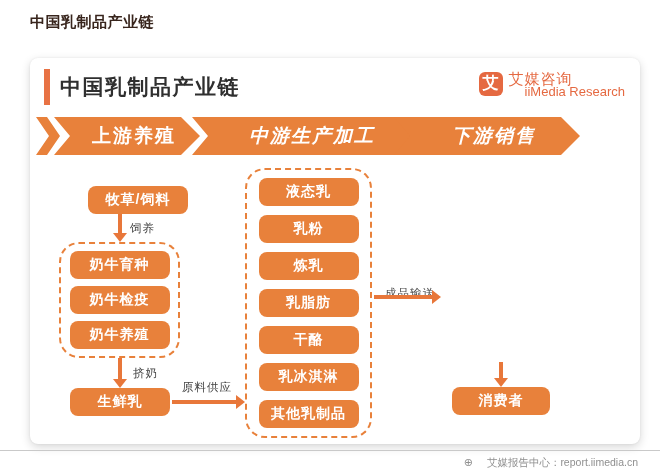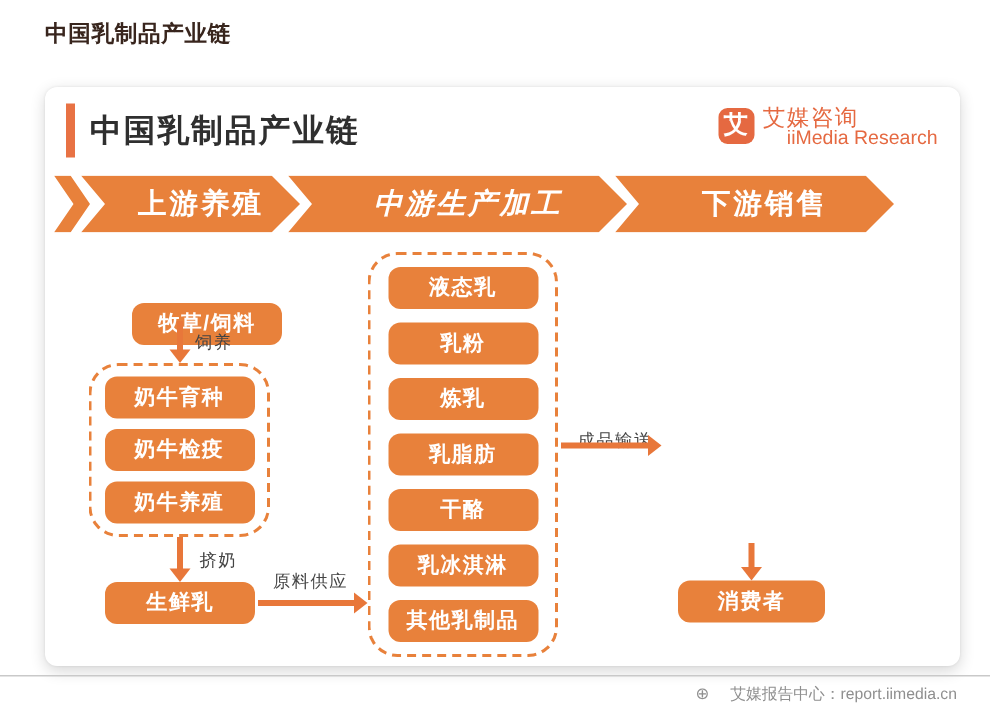--- a/index.html
+++ b/index.html
@@ -28,21 +28,21 @@
 
   .chev { position:absolute; left:6px; top:59px; width:24px; height:38px;
     background:var(--orange);
     clip-path:polygon(0 0, 11px 0, 100% 50%, 11px 100%, 0 100%, 13px 50%); }
   .banner { position:absolute; top:59px; height:38px; background:var(--orange);
     color:#fff; font-weight:bold; font-size:19px; letter-spacing:2px;
     display:flex; align-items:center; justify-content:center; padding-left:14px;
     clip-path:polygon(0 0, calc(100% - 19px) 0, 100% 50%, calc(100% - 19px) 100%, 0 100%, 16px 50%); }
   .banner.b1 { left:24px;  width:146px; }
   .banner.b2 { left:162px; width:226px;font-style:italic; }
-  .banner.b3 { left:380px; width:186px; }
+  .banner.b3 { left:364px; width:186px;font-style:italic; }
 
   .pill { background:var(--orange); border-radius:8px; color:#fff; font-weight:bold;
     font-size:14px; letter-spacing:1px; height:28px; width:100px;
     display:flex; align-items:center; justify-content:center; }
   .abs { position:absolute; }
 
   .dgroup { position:absolute; border:2px dashed var(--orange); border-radius:20px;
     display:flex; flex-direction:column; align-items:center;
     justify-content:space-between; padding:8px 0; }
   .dgroup.gL { left:29px;  top:184px; width:121px; height:116px; padding:7px 0; }
@@ -85,21 +85,21 @@
       <div class="logo-name">艾媒咨询</div>
       <div class="logo-sub">iiMedia Research</div>
     </div>
   </div>
 
   <div class="chev"></div>
   <div class="banner b1">上游养殖</div>
   <div class="banner b2">中游生产加工</div>
   <div class="banner b3">下游销售</div>
 
-  <div class="pill abs" style="left:58px; top:128px;margin-top:16px;">牧草/饲料</div>
+  <div class="pill abs" style="left:58px; top:128px;">牧草/饲料</div>
   <div class="varrow" style="left:88px; top:156px; height:20px;"></div>
   <div class="flow-label" style="left:100px; top:163px;">饲养</div>
 
   <div class="dgroup gL">
     <div class="pill">奶牛育种</div>
     <div class="pill">奶牛检疫</div>
     <div class="pill">奶牛养殖</div>
   </div>
 
   <div class="varrow" style="left:88px; top:300px; height:22px;"></div>

